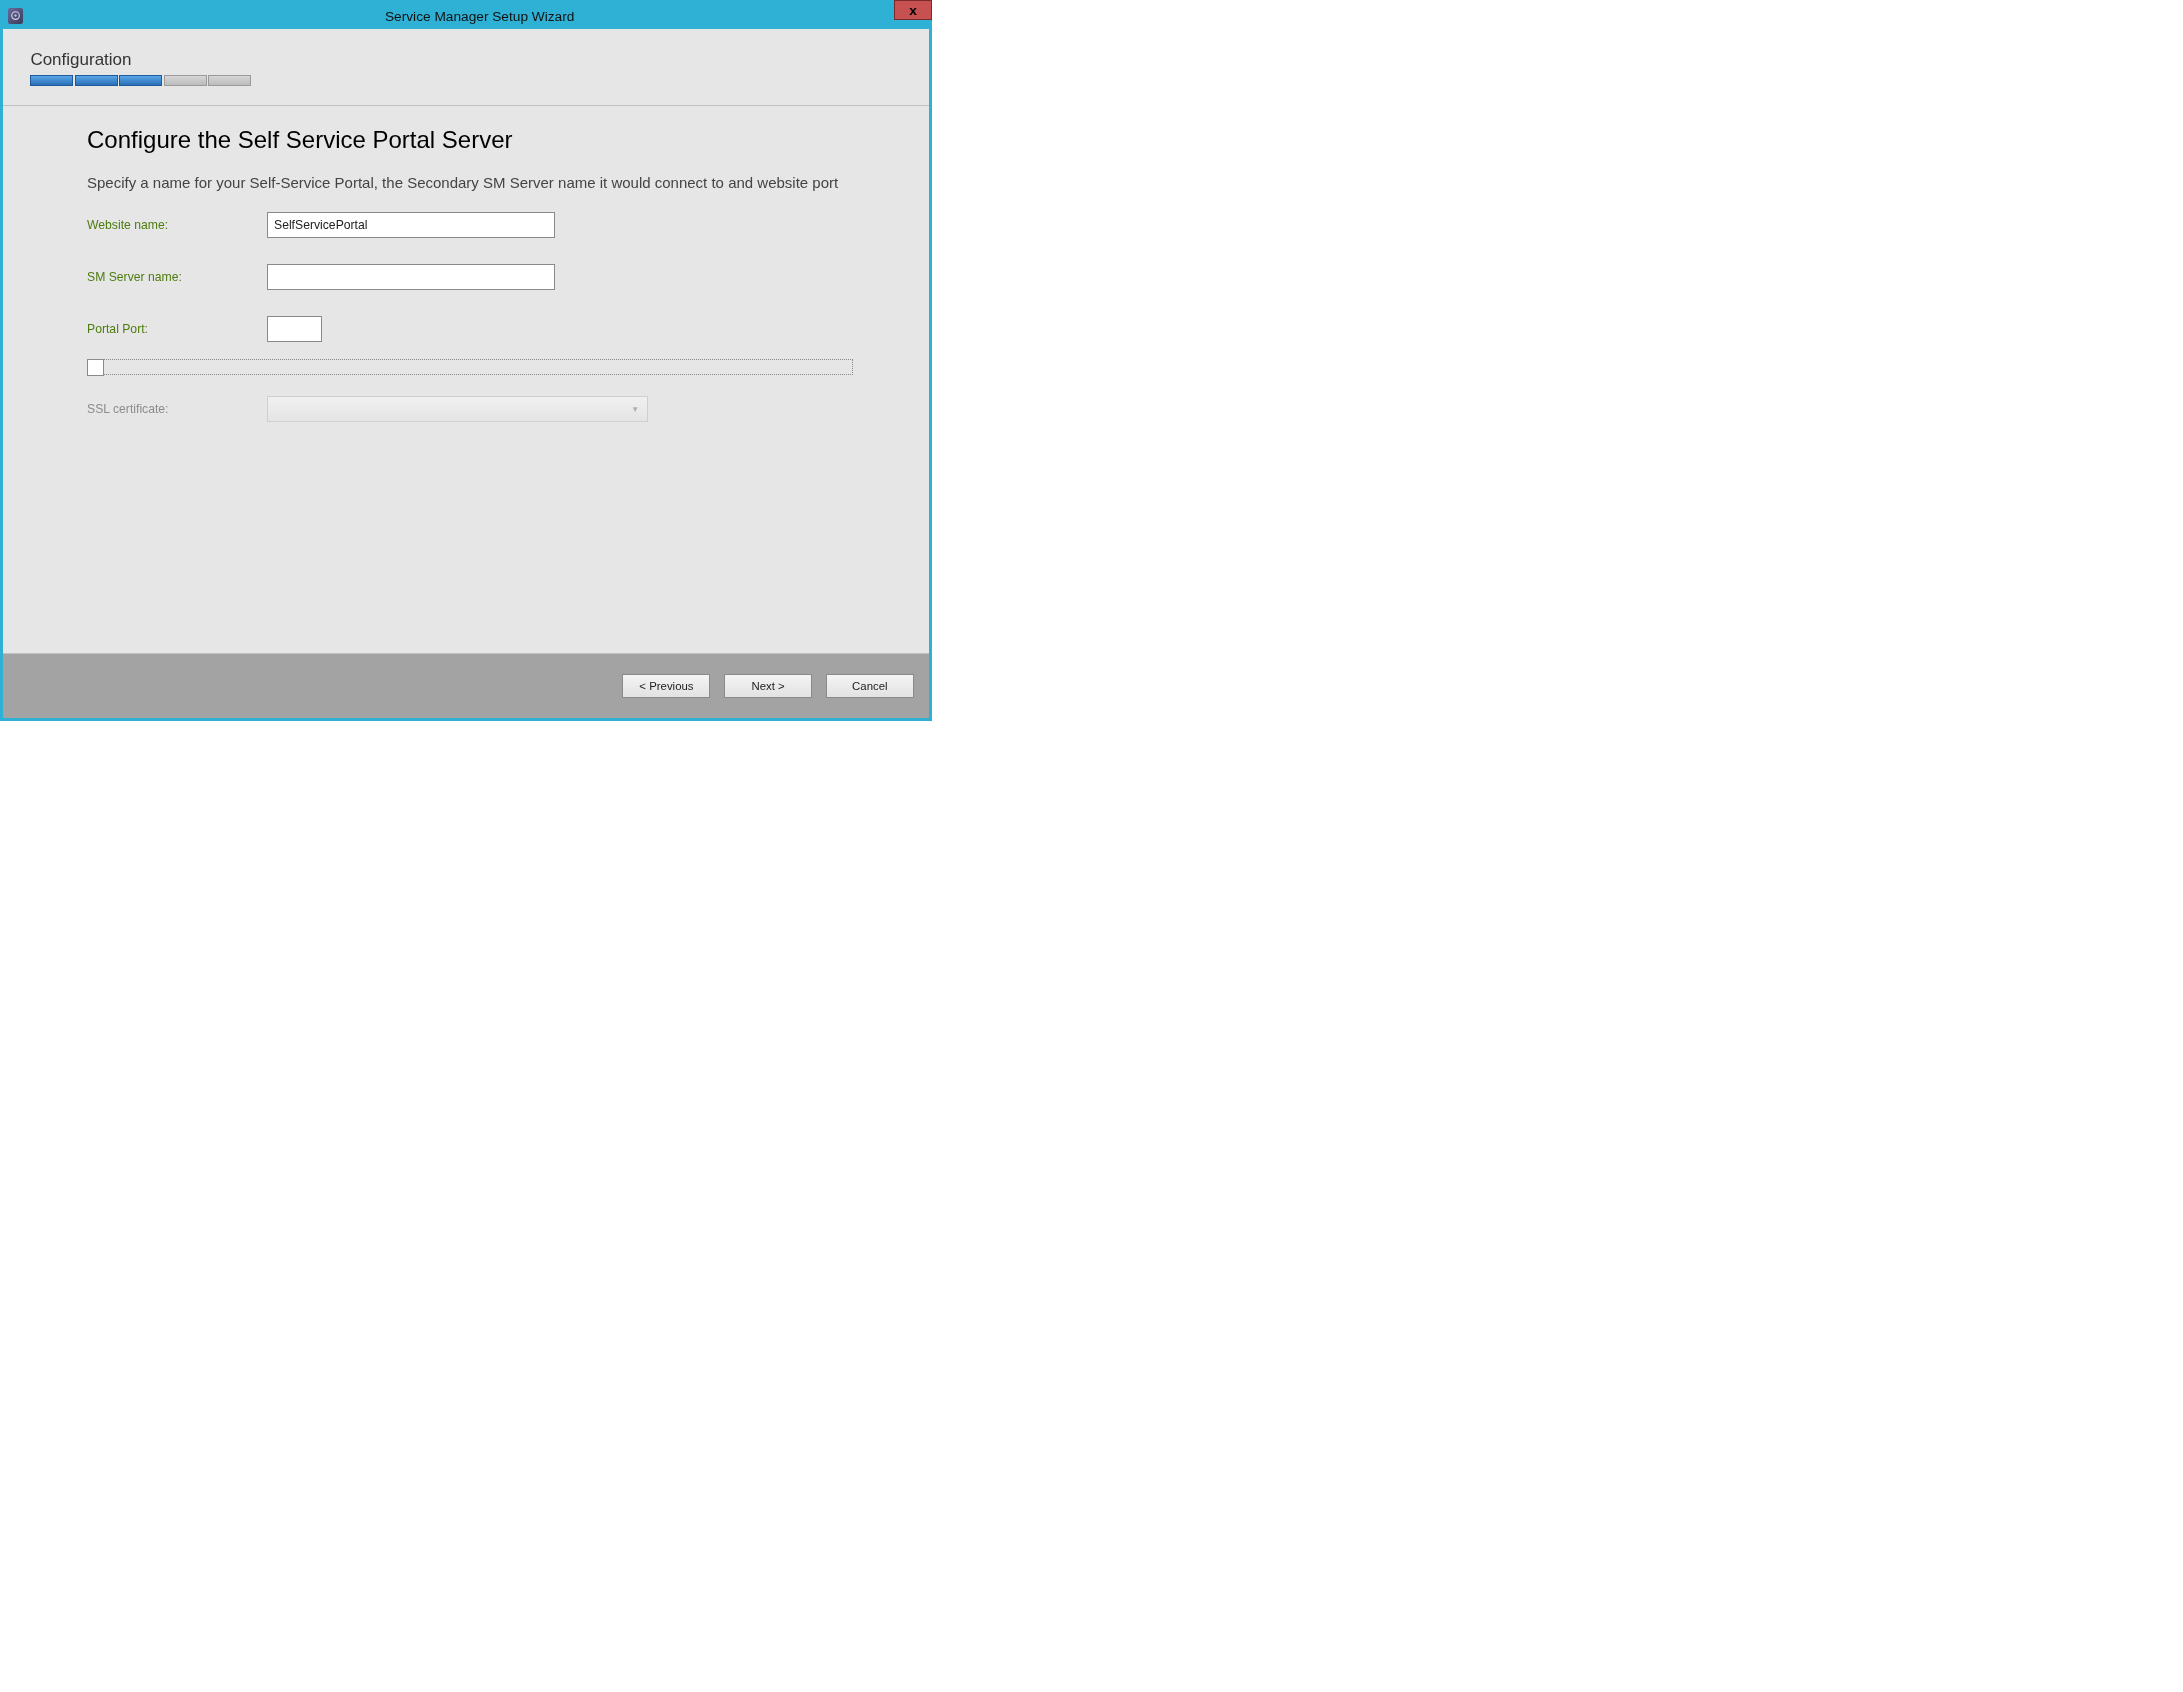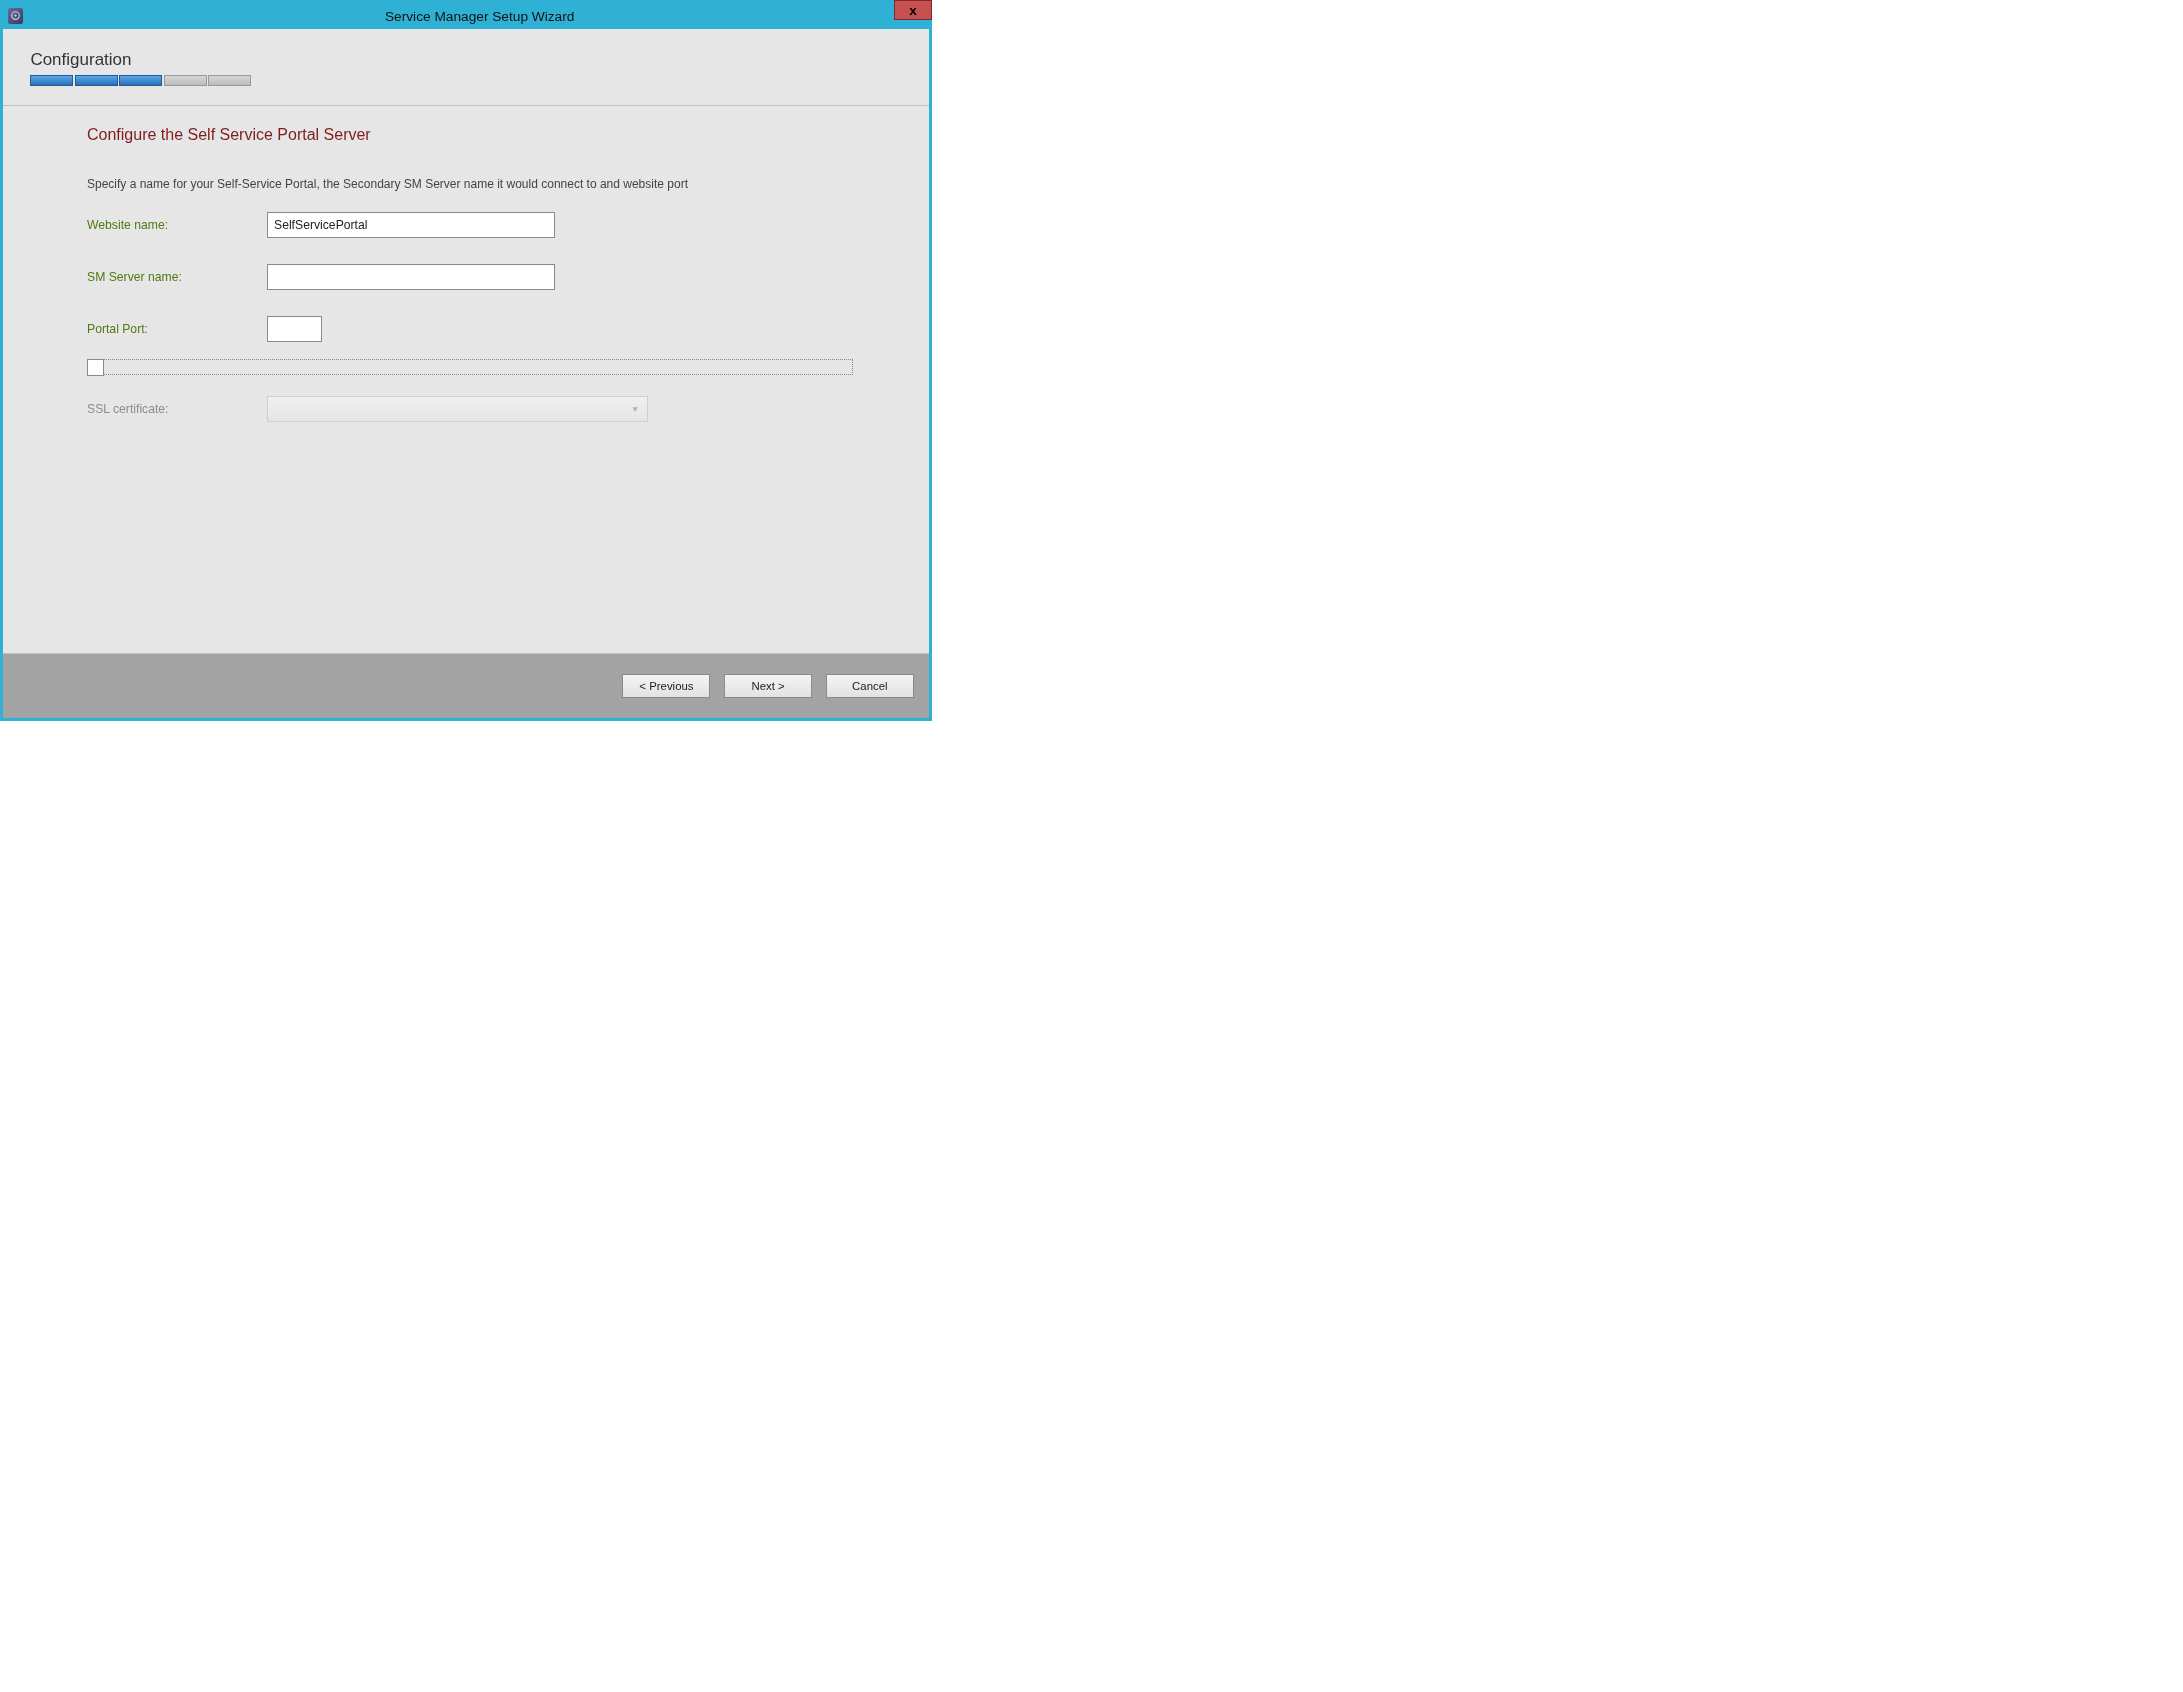--- a/index.html
+++ b/index.html
@@ -76,27 +76,27 @@
     border-color:#1d5a9a;
   }
   .hr1 {
     height:0.8px;background:#c0c0c0;margin:10.7px 0 0 0;
   }
   .main {
     flex:1;
     padding: 20px 76px 0 84px;
   }
   .page-title {
-    color: #7f1d1d;
-    font-size: 16px;
+    color: #000000;
+    font-size: 24px;
     font-weight: 400;
-    margin: 0 0 33px 0;
+    margin: 0 0 20px 0;
   }
   .subtitle {
-    color:#444;font-size:12px;margin:0 0 21.3px 0;
+    color:#444;font-size:15px;margin:0 0 21.3px 0;
   }
   .form-row {
     display:flex;align-items:center;margin-bottom:26px;
   }
   .form-row .label {
     width: 180px;color:#4d7c0f;font-size:12.2px;
   }
   .text-input {
     height: 26px;
     border:0.8px solid #8a8a8a;

